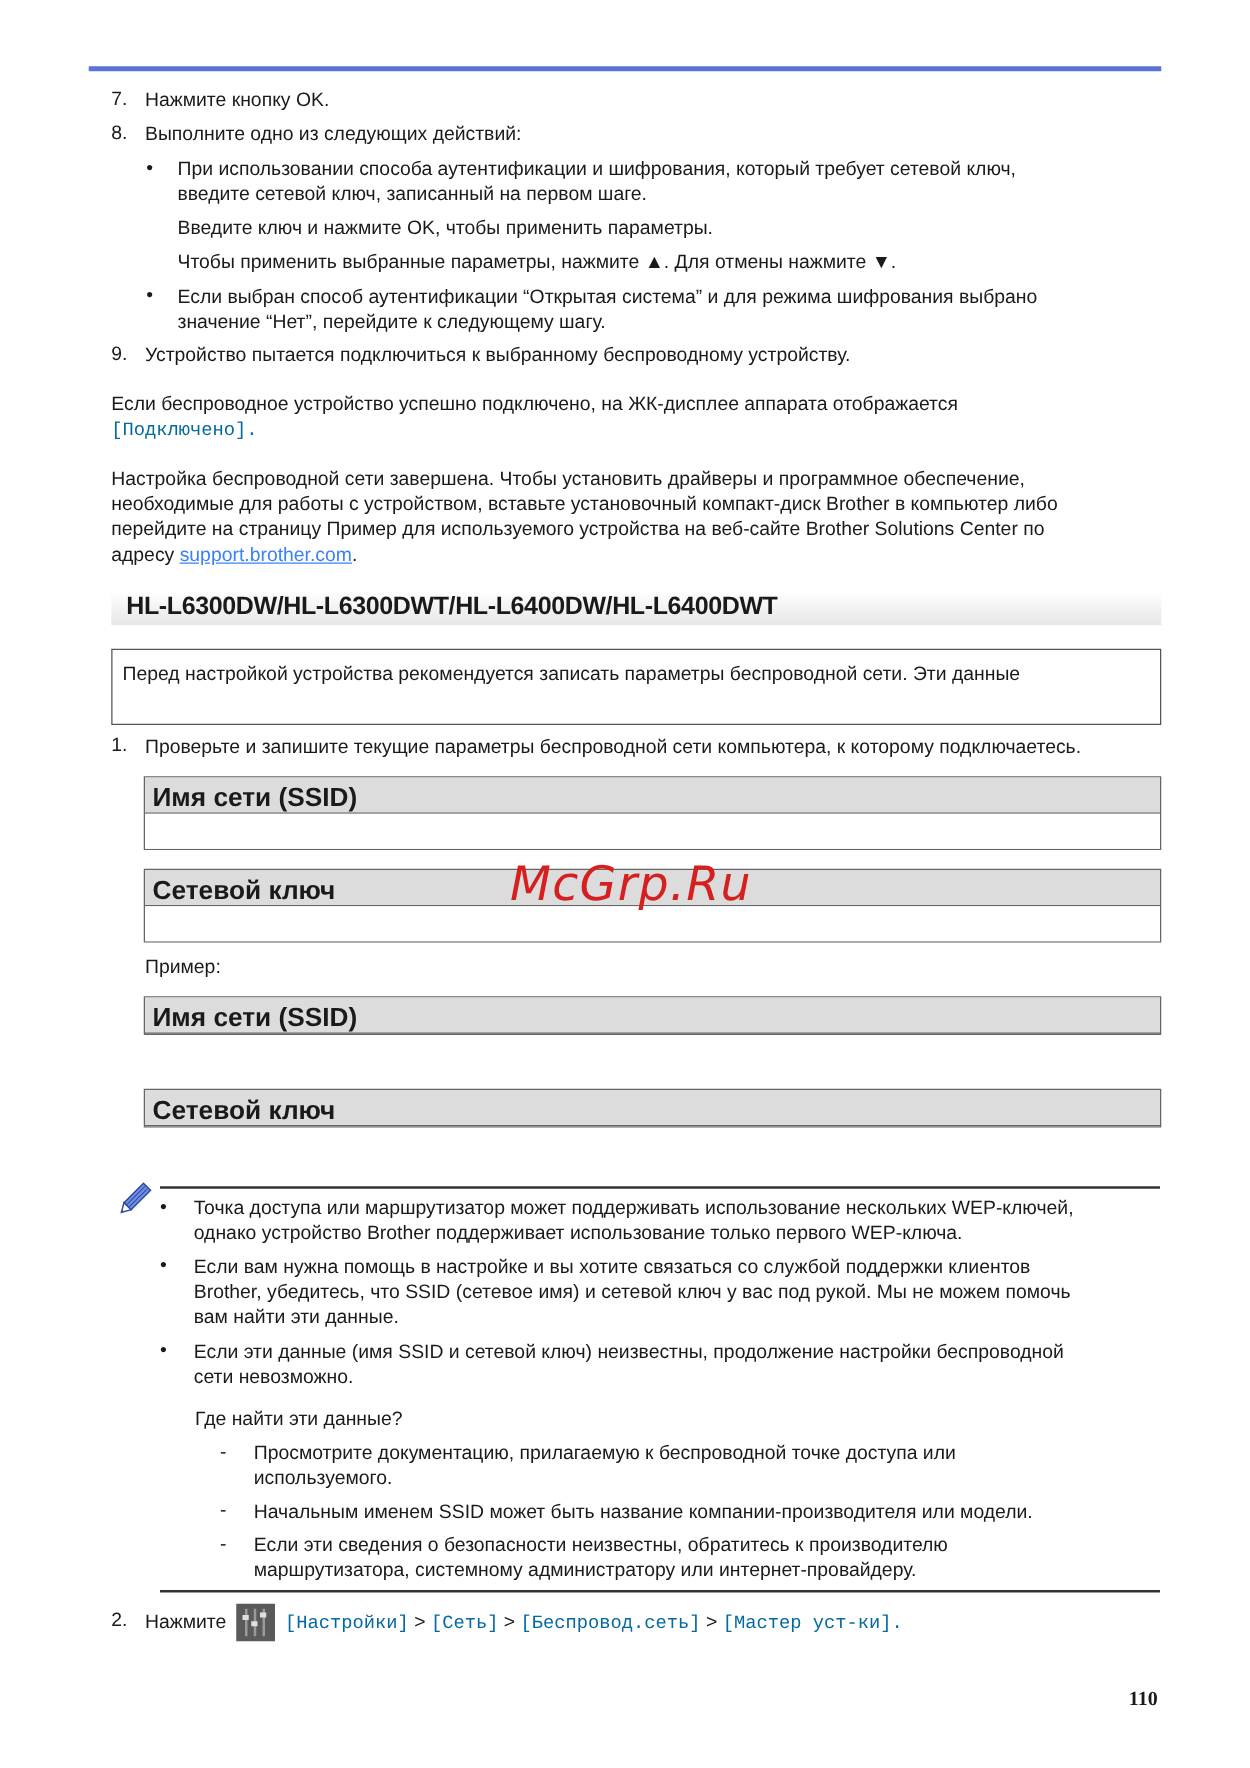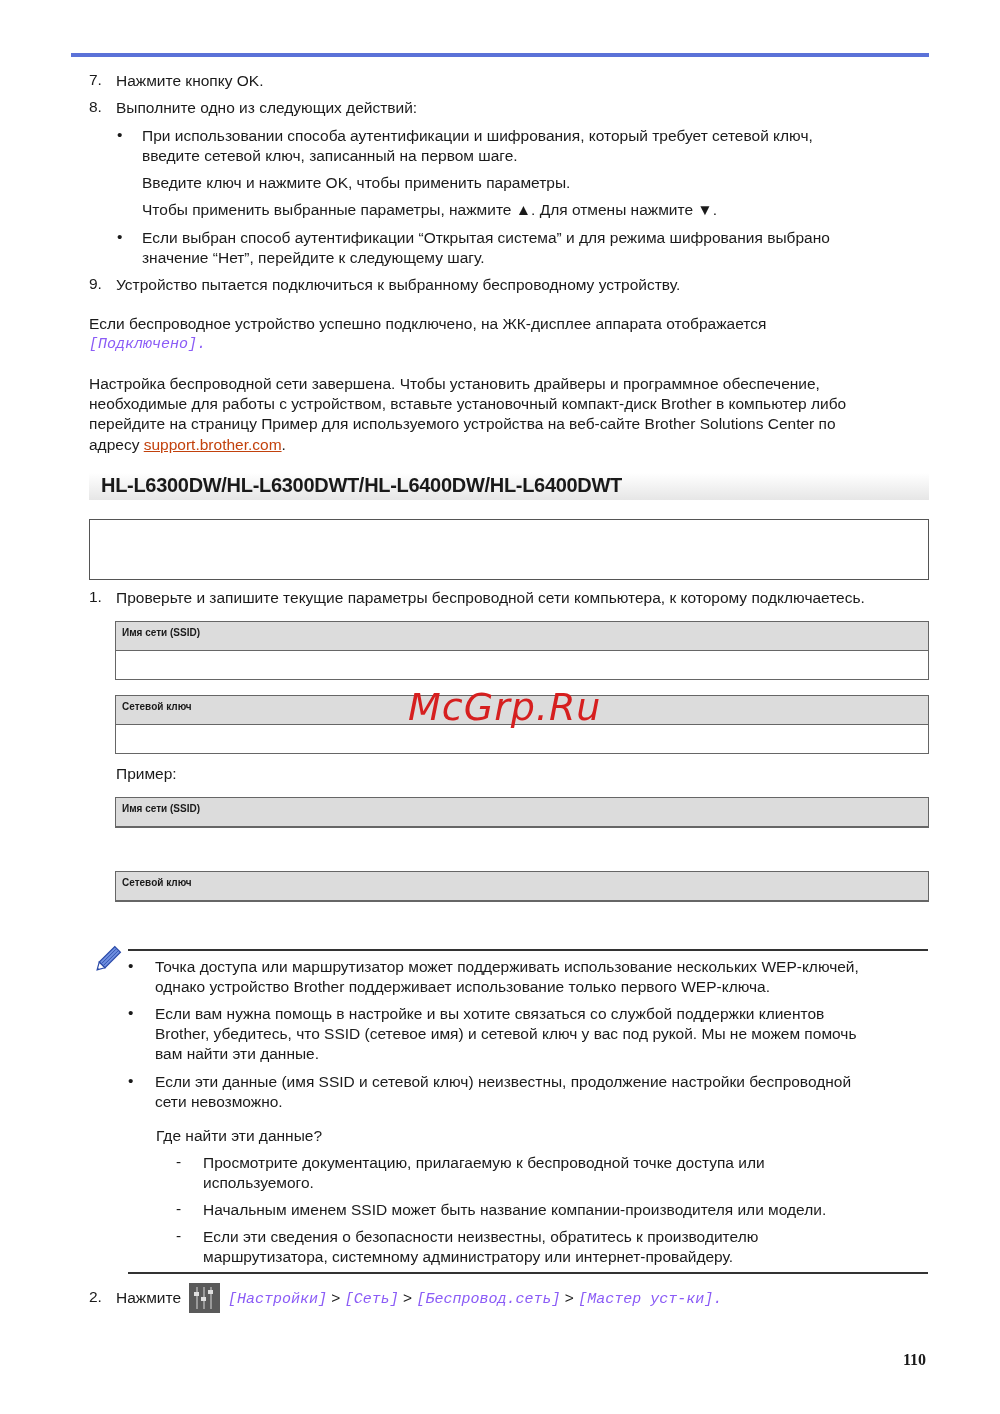--- a/index.html
+++ b/index.html
@@ -2,31 +2,31 @@
 <html><head>
 <meta charset="utf-8">
 <style>
   html, body { margin: 0; padding: 0; background: #ffffff; }
   body { width: 1000px; height: 1414px; position: relative; overflow: hidden;
          font-family: "Liberation Sans", sans-serif; color: #1a1a1a; font-size: 15.5px; }
   .topbar { position: absolute; left: 71px; top: 53px; width: 858px; height: 4px; background: #5b72d8; }
   .abs { position: absolute; }
   .line { position: absolute; white-space: nowrap; line-height: 20px; }
   .num { position: absolute; }
-  .mono { font-family: "Liberation Mono", monospace; color: #8b5cf6; font-size: 15px; font-style: italic; }
+  .mono { font-family: "Liberation Mono", monospace; color: #0369a1; font-size: 15px; }
   b { font-weight: normal; }
-  a.link { color: #c2410c; text-decoration: underline; }
+  a.link { color: #3b82f6; text-decoration: underline; }
   .h2 { position: absolute; left: 89px; top: 473px; width: 840px; height: 27px;
         background: linear-gradient(#ffffff, #e6e6e6); }
   .h2 span { position: absolute; left: 12px; top: 1px; font-size: 20px; font-weight: bold; color: #1a1a1a; letter-spacing: -0.3px; }
   .notebox { position: absolute; left: 89px; top: 519px; width: 838px; height: 59px; border: 1px solid #555; }
   .notebox .line { left: 8px; font-size: 15.5px; }
   .tbl { position: absolute; left: 115px; width: 812px; border: 1px solid #666; }
   .tbl .hdr { height: 28px; background: #dcdcdc; border-bottom: 1px solid #666; position: relative; }
-  .tbl .hdr span { position: absolute; left: 6px; top: 5px; font-weight: bold; font-size: 10px; }
+  .tbl .hdr span { position: absolute; left: 6px; top: 5px; font-weight: bold; font-size: 21px; }
   .tbl .cell { height: 28px; position: relative; background: #fff; }
   .tbl .cell span { position: absolute; left: 6px; top: 5px; font-size: 15px; }
   .rule { position: absolute; height: 2px; background: #333; }
   .watermark { position: absolute; left: 408px; top: 685px; color: #d61f1f; font-family: "DejaVu Sans", sans-serif;
                font-style: oblique; font-size: 38px; letter-spacing: 1px; }
   .pageno { position: absolute; left: 903px; top: 1351px; font-family: "Liberation Serif", serif; font-weight: bold; font-size: 16px; }
   .settings-icon { position: absolute; left: 189px; top: 1283px; width: 31px; height: 30px; background: #5a5a5a; }
   .settings-icon i { position: absolute; top: 4px; width: 2px; height: 22px; background: #9a9a9a; }
   .settings-icon b { position: absolute; width: 5px; height: 4px; background: #e0e0e0; }
 </style>
@@ -70,20 +70,21 @@
   <span class="line" style="left:89px;top:394px">необходимые для работы с устройством, вставьте установочный компакт-диск Brother в компьютер либо</span>
   <span class="line" style="left:89px;top:414px"><span>перейдите на страницу </span><b>Пример</b><span> для используемого устройства на веб-сайте Brother Solutions Center по</span></span>
   <span class="line" style="left:89px;top:435px"><span>адресу </span><a class="link">support.brother.com</a><span>.</span></span>
 </div>
 
 <div class="h2">
   <span>HL-L6300DW/HL-L6300DWT/HL-L6400DW/HL-L6400DWT</span>
 </div>
 
 <div class="notebox">
+  <span class="line" style="top:10px">Перед настройкой устройства рекомендуется записать параметры беспроводной сети. Эти данные</span>
 </div>
 
 <div>
   <span class="num" style="left:89px;top:588px">1.</span>
   <span class="line" style="left:116px;top:588px">Проверьте и запишите текущие параметры беспроводной сети компьютера, к которому подключаетесь.</span>
 </div>
 
 <div class="tbl" style="top:621px">
   <div class="hdr">
       <span>Имя сети (SSID)</span>

